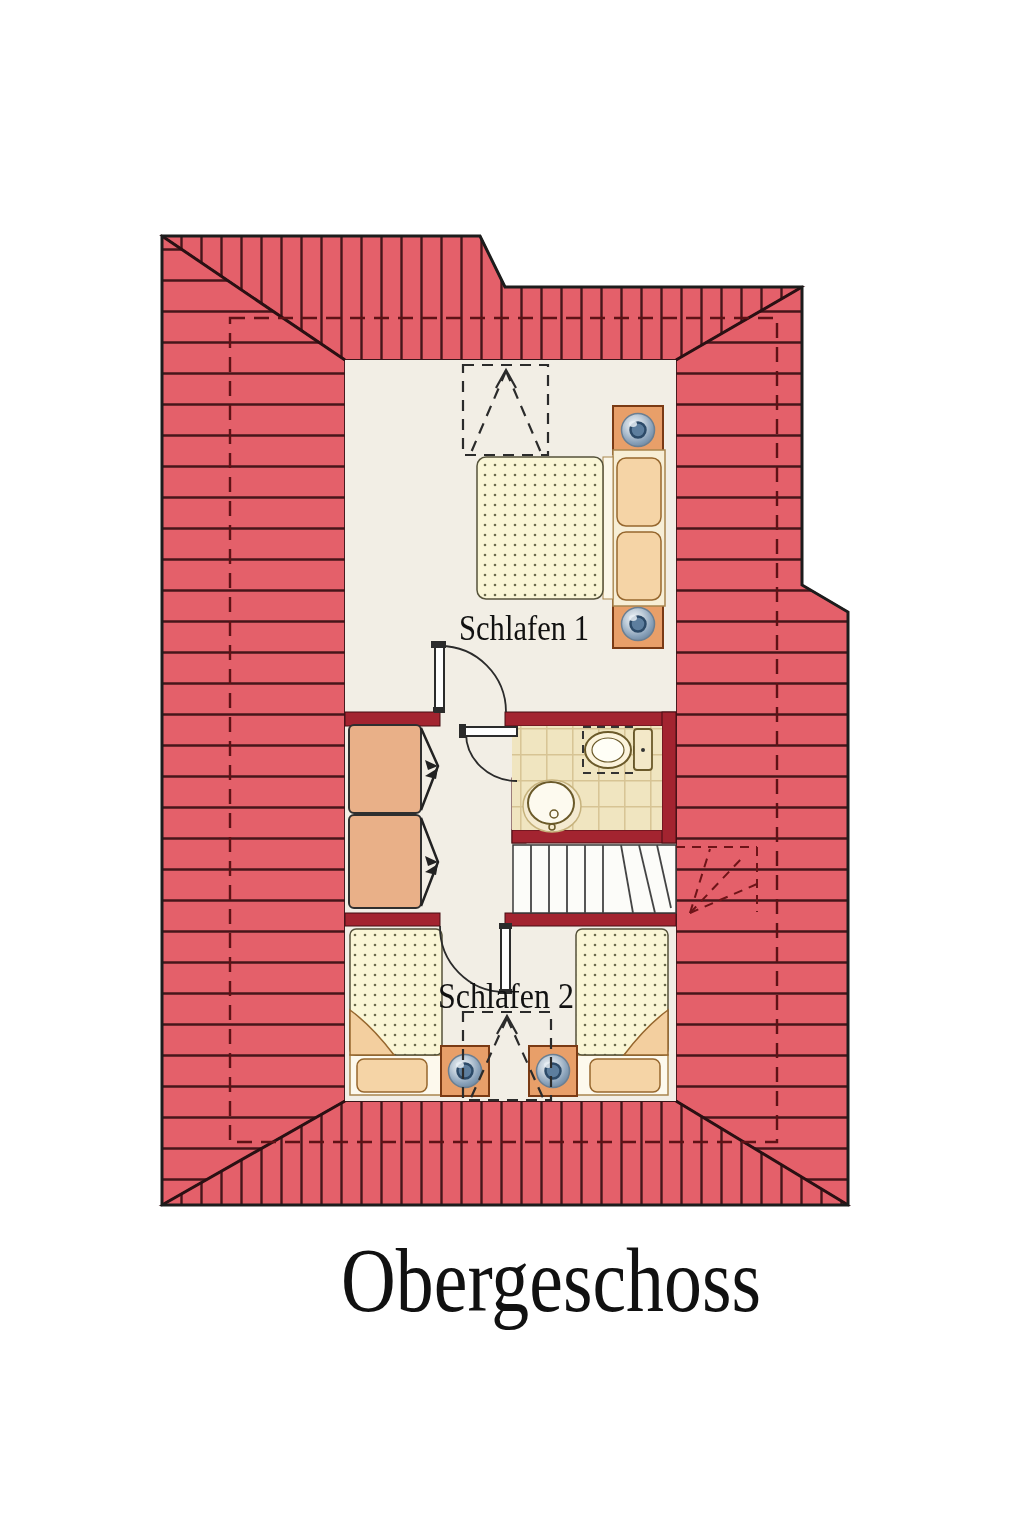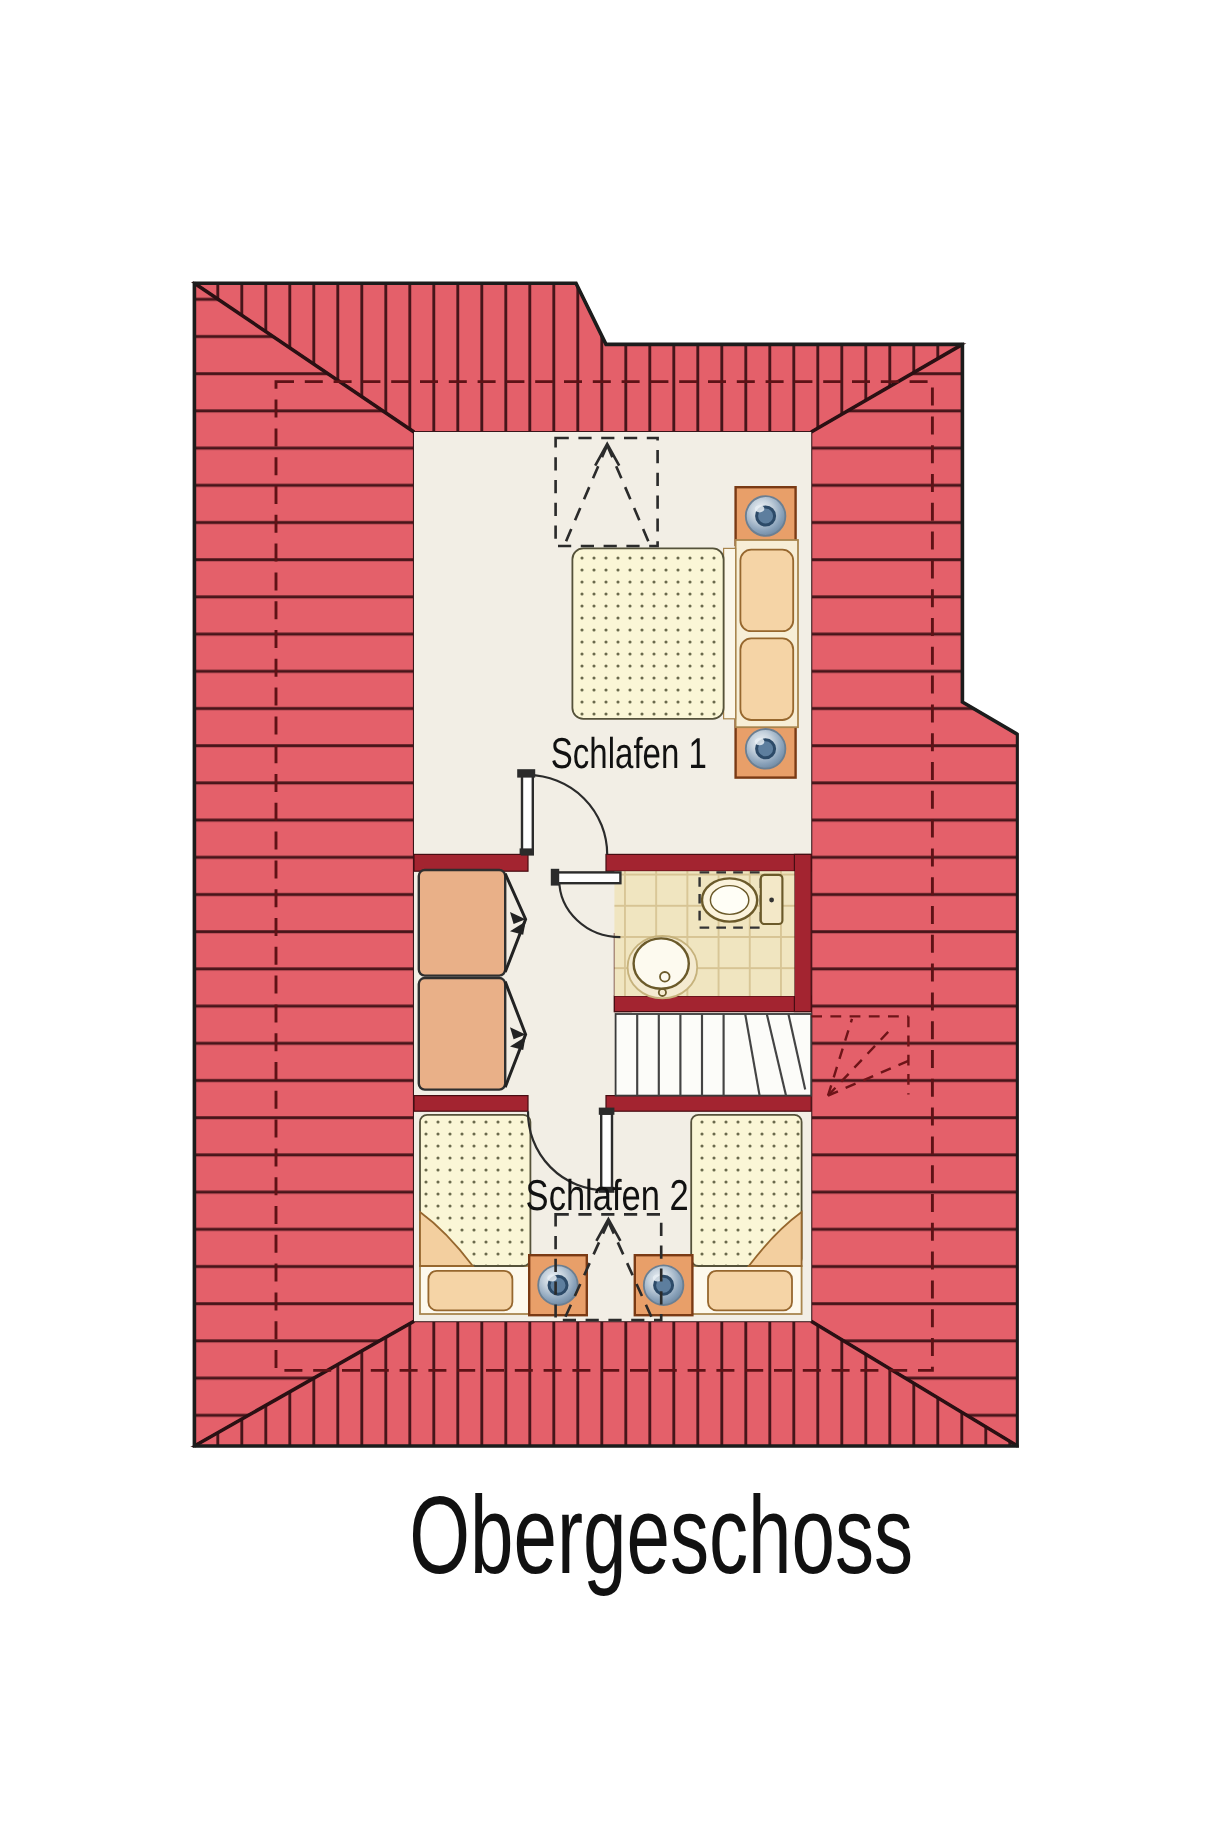--- a/index.html
+++ b/index.html
@@ -1,17 +1,17 @@
 <!DOCTYPE html>
 <html><head>
 <meta charset="utf-8">
 <style>
   html,body{margin:0;padding:0;background:#ffffff;}
   .page{position:relative;width:849px;height:1536px;background:#ffffff;overflow:hidden;
-        font-family:Liberation Sans, sans-serif;}
+        font-family:Liberation Serif, serif;padding-left:48px;}
   svg{position:absolute;left:0;top:0;}
   text{fill:#111111;}
 </style>
 </head>
 <body>
 
 <div class="page">
 <svg width="1024" height="1536" viewBox="0 0 1024 1536">
   <defs>
     <pattern id="roofH" width="40" height="31" patternUnits="userSpaceOnUse">

